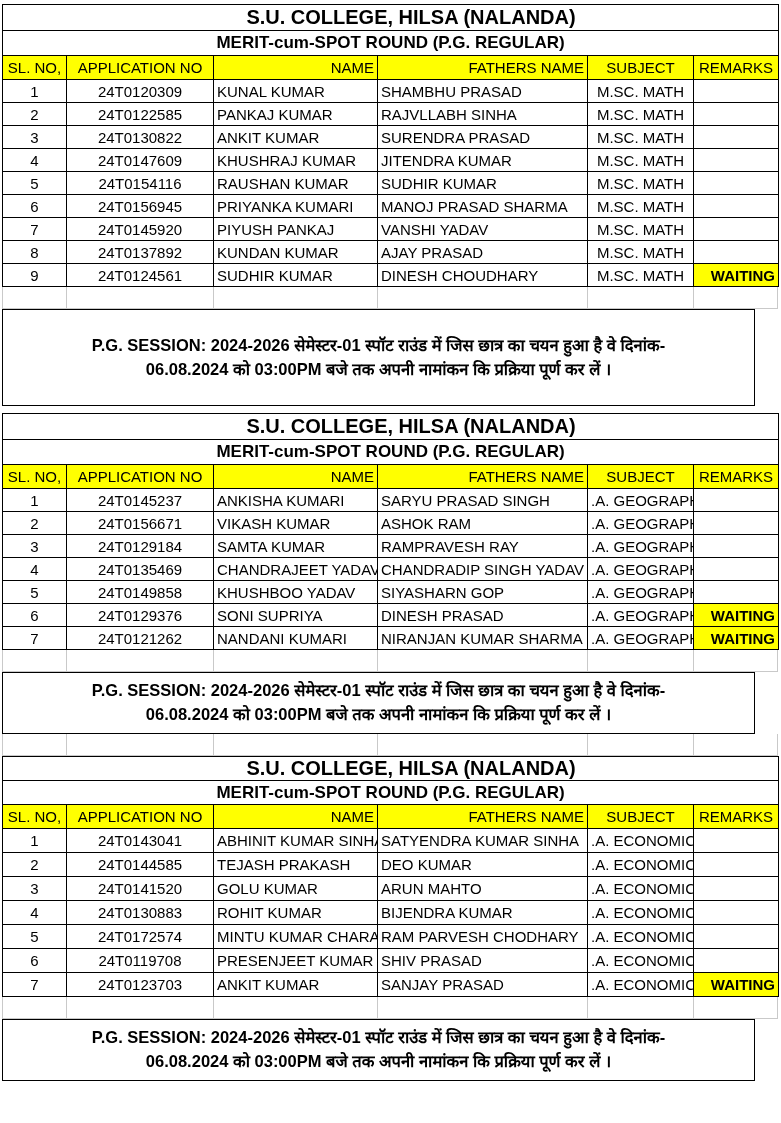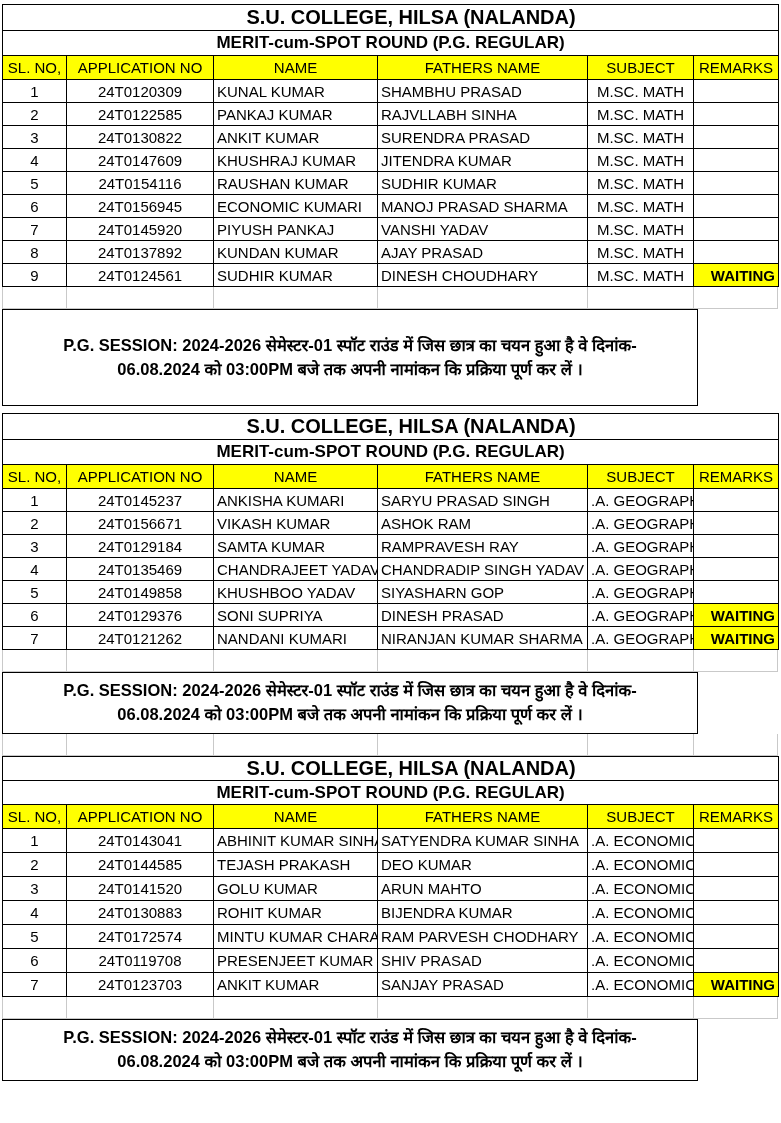--- a/index.html
+++ b/index.html
@@ -14,34 +14,34 @@
     font-family:"Liberation Sans", sans-serif;
   }
   table.merit td, table.merit th {
     border:1px solid #000; overflow:hidden; white-space:nowrap;
     vertical-align:middle; padding:0 3px; font-size:15px; height:23px;
   }
   table.merit.t3 tbody td { height:24px; }
   tr.title-row td { font-size:20px; font-weight:bold; text-align:center; height:26px;padding-left:44px; }
   tr.subtitle-row td { font-size:17px; font-weight:bold; text-align:center; height:25px; }
   tr.head-row th { background:#FFFF00; font-weight:normal; font-size:15px; text-align:center; height:24px; }
-  tr.head-row th.hleft { text-align:center; }
+  tr.head-row th.hleft { text-align:right; }
   td.c { text-align:center; }
   td.subj-left { text-align:left; padding:0 0 0 1px; }
   td.subj-spill { overflow:visible; border-right:none; }
   td.subj-clip { overflow:hidden; }
   td.no-left { border-left:none; }
   td.waiting { background:#FFFF00; font-weight:bold; text-align:right; }
   .spacer {
     width:776px; height:22px; display:flex;
     border-bottom:1px solid #c9c9c9; border-left:1px solid #c9c9c9;
   }
   .spacer > div { border-right:1px solid #c9c9c9; height:100%; }
   .notebox {
-    width:696px; border:1px solid #000; background:#fff;
+    width:753px; border:1px solid #000; background:#fff;
     display:flex; flex-direction:column; justify-content:center; align-items:center;
     text-align:center; font-weight:bold; font-size:16.5px; line-height:1.45;
   }
   .notebox.tall  { height:97px; }
   .notebox.short { height:62px; }
   .gap7 { height:7px; }
 </style>
 </head>
 <body>
 
@@ -108,21 +108,21 @@
     <td class="c">5</td>
     <td class="c">24T0154116</td>
     <td>RAUSHAN KUMAR</td>
     <td>SUDHIR KUMAR</td>
     <td class="c">M.SC. MATH</td>
     <td class="c"></td>
   </tr>
         <tr>
     <td class="c">6</td>
     <td class="c">24T0156945</td>
-    <td>ECONOMIC KUMARI</td>
+    <td>PRIYANKA KUMARI</td>
     <td>MANOJ PRASAD SHARMA</td>
     <td class="c">M.SC. MATH</td>
     <td class="c"></td>
   </tr>
         <tr>
     <td class="c">7</td>
     <td class="c">24T0145920</td>
     <td>PIYUSH PANKAJ</td>
     <td>VANSHI YADAV</td>
     <td class="c">M.SC. MATH</td>

